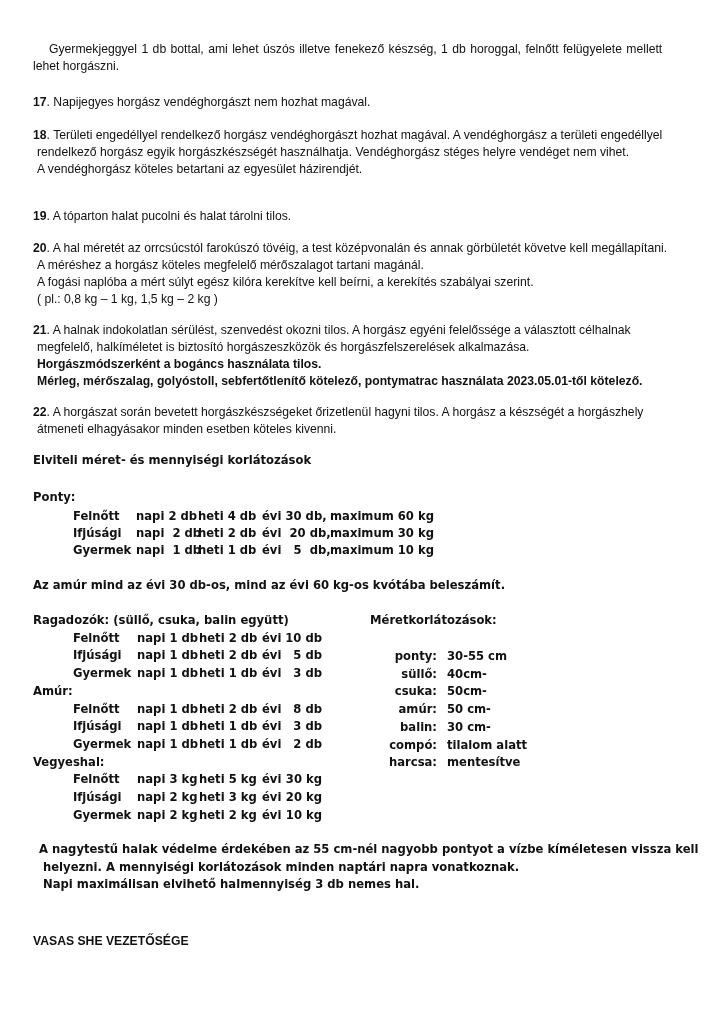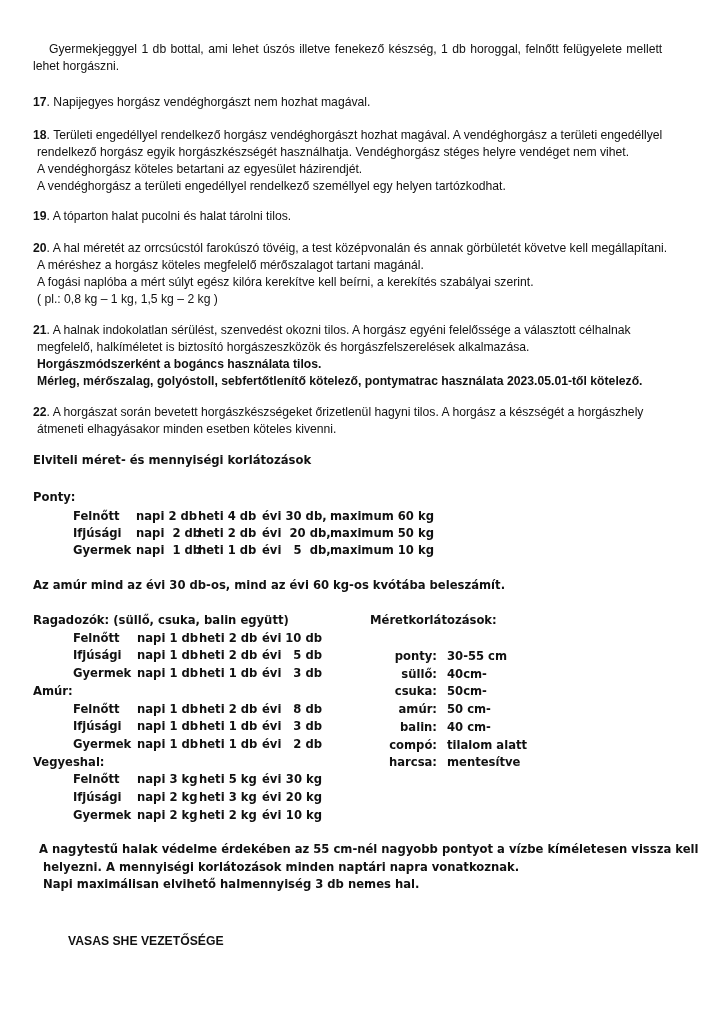--- a/index.html
+++ b/index.html
@@ -10,41 +10,40 @@
   }
   .page { position: absolute; left: 0; top: 0; width: 724px; height: 1024px; }
   .blk { position: absolute; left: 33px; width: 660px; line-height: 17px; }
   .ln { white-space: nowrap; }
   .just { text-align: justify; text-align-last: left; }
   .ind { padding-left: 4px; }
   .b { font-weight: bold; }
   .num { font-weight: bold; }
   .bold-sec { font-family: "DejaVu Sans", sans-serif; font-weight: bold; font-size: 11.6px; }
   .c { position: absolute; white-space: nowrap; }
-  .footer { position: absolute; left: 33px; top: 934px; font-weight: bold; font-size: 12.2px; margin-left: 35px; }
+  .footer { position: absolute; left: 33px; top: 934px; font-weight: bold; font-size: 12.2px; }
 </style>
 </head>
 <body>
 
 <div class="page">
 
   <div class="blk" style="top:41px;">
     <div class="ln just" style="padding-left:16px;word-spacing:1px;">Gyermekjeggyel  1 db bottal, ami lehet úszós illetve fenekező készség, 1 db horoggal, felnőtt felügyelete mellett</div>
     <div class="ln">lehet horgászni.</div>
   </div>
 
   <div class="blk" style="top:94px;">
     <div class="ln"><span class="num">17</span>. <span>Napijegyes horgász vendéghorgászt nem hozhat magával.</span></div>
   </div>
 
   <div class="blk" style="top:127px;">
     <div class="ln"><span class="num">18</span>. <span>Területi engedéllyel rendelkező horgász vendéghorgászt hozhat magával. A vendéghorgász a területi engedéllyel</span></div>
     <div class="ln ind">rendelkező horgász egyik horgászkészségét használhatja. Vendéghorgász stéges helyre vendéget nem vihet.</div>
     <div class="ln ind">A  vendéghorgász köteles betartani az egyesület házirendjét.</div>
-    <div class="ln ind">A vendéghorgász a területi engedéllyel rendelkező személlyel egy helyen tartózkodhat.</div>
   </div>
 
   <div class="blk" style="top:208px;">
     <div class="ln"><span class="num">19</span>. <span>A tóparton halat pucolni és halat tárolni tilos.</span></div>
   </div>
 
   <div class="blk" style="top:240px;">
     <div class="ln"><span class="num">20</span>. <span>A hal méretét az orrcsúcstól  farokúszó tövéig, a test középvonalán és annak görbületét követve kell megállapítani.</span></div>
     <div class="ln ind">A méréshez a horgász köteles megfelelő mérőszalagot tartani magánál.</div>
     <div class="ln ind">A fogási naplóba a mért súlyt egész kilóra kerekítve kell beírni, a kerekítés szabályai szerint.</div>
@@ -69,21 +68,21 @@
   <div id="ponty-rows">
       <div class="c bold-sec" style="left: 73px; top: 509px; white-space: pre;">Felnőtt</div>
       <div class="c bold-sec" style="left: 136px; top: 509px; white-space: pre;">napi 2 db</div>
       <div class="c bold-sec" style="left: 198px; top: 509px; white-space: pre;">heti 4 db</div>
       <div class="c bold-sec" style="left: 262px; top: 509px; white-space: pre;">évi 30 db,</div>
       <div class="c bold-sec" style="left: 330px; top: 509px; white-space: pre;">maximum 60 kg</div>
       <div class="c bold-sec" style="left: 73px; top: 526px; white-space: pre;">Ifjúsági</div>
       <div class="c bold-sec" style="left: 136px; top: 526px; white-space: pre;">napi  2 db</div>
       <div class="c bold-sec" style="left: 198px; top: 526px; white-space: pre;">heti 2 db</div>
       <div class="c bold-sec" style="left: 262px; top: 526px; white-space: pre;">évi  20 db,</div>
-      <div class="c bold-sec" style="left: 330px; top: 526px; white-space: pre;">maximum 50 kg</div>
+      <div class="c bold-sec" style="left: 330px; top: 526px; white-space: pre;">maximum 30 kg</div>
       <div class="c bold-sec" style="left: 73px; top: 543px; white-space: pre;">Gyermek</div>
       <div class="c bold-sec" style="left: 136px; top: 543px; white-space: pre;">napi  1 db</div>
       <div class="c bold-sec" style="left: 198px; top: 543px; white-space: pre;">heti 1 db</div>
       <div class="c bold-sec" style="left: 262px; top: 543px; white-space: pre;">évi   5  db,</div>
       <div class="c bold-sec" style="left: 330px; top: 543px; white-space: pre;">maximum 10 kg</div>
     </div>
 
   <div class="c bold-sec" style="left:33px;top:578px;">Az amúr mind az évi 30 db-os, mind az évi 60 kg-os kvótába beleszámít.</div>
 
   <div id="group-rows">
@@ -141,21 +140,21 @@
   <div id="size-rows">
       <div class="c bold-sec" style="top: 649px; right: 287px;">ponty:</div>
       <div class="c bold-sec" style="top: 649px; left: 447px;">30-55 cm</div>
       <div class="c bold-sec" style="top: 666.7px; right: 287px;">süllő:</div>
       <div class="c bold-sec" style="top: 666.7px; left: 447px;">40cm-</div>
       <div class="c bold-sec" style="top: 684.4px; right: 287px;">csuka:</div>
       <div class="c bold-sec" style="top: 684.4px; left: 447px;">50cm-</div>
       <div class="c bold-sec" style="top: 702.1px; right: 287px;">amúr:</div>
       <div class="c bold-sec" style="top: 702.1px; left: 447px;">50 cm-</div>
       <div class="c bold-sec" style="top: 719.8px; right: 287px;">balin:</div>
-      <div class="c bold-sec" style="top: 719.8px; left: 447px;">40 cm-</div>
+      <div class="c bold-sec" style="top: 719.8px; left: 447px;">30 cm-</div>
       <div class="c bold-sec" style="top: 737.5px; right: 287px;">compó:</div>
       <div class="c bold-sec" style="top: 737.5px; left: 447px;">tilalom alatt</div>
       <div class="c bold-sec" style="top: 755.2px; right: 287px;">harcsa:</div>
       <div class="c bold-sec" style="top: 755.2px; left: 447px;">mentesítve</div>
     </div>
 
   <div class="blk bold-sec" style="top:841px;width:652px;left:39px;line-height:17.5px;">
     <div class="ln just">A nagytestű halak védelme érdekében az 55 cm-nél nagyobb pontyot a vízbe kíméletesen vissza kell</div>
     <div class="ln ind">helyezni. A mennyiségi korlátozások minden naptári napra vonatkoznak.</div>
     <div class="ln ind">Napi maximálisan elvihető halmennyiség 3 db nemes hal.</div>

